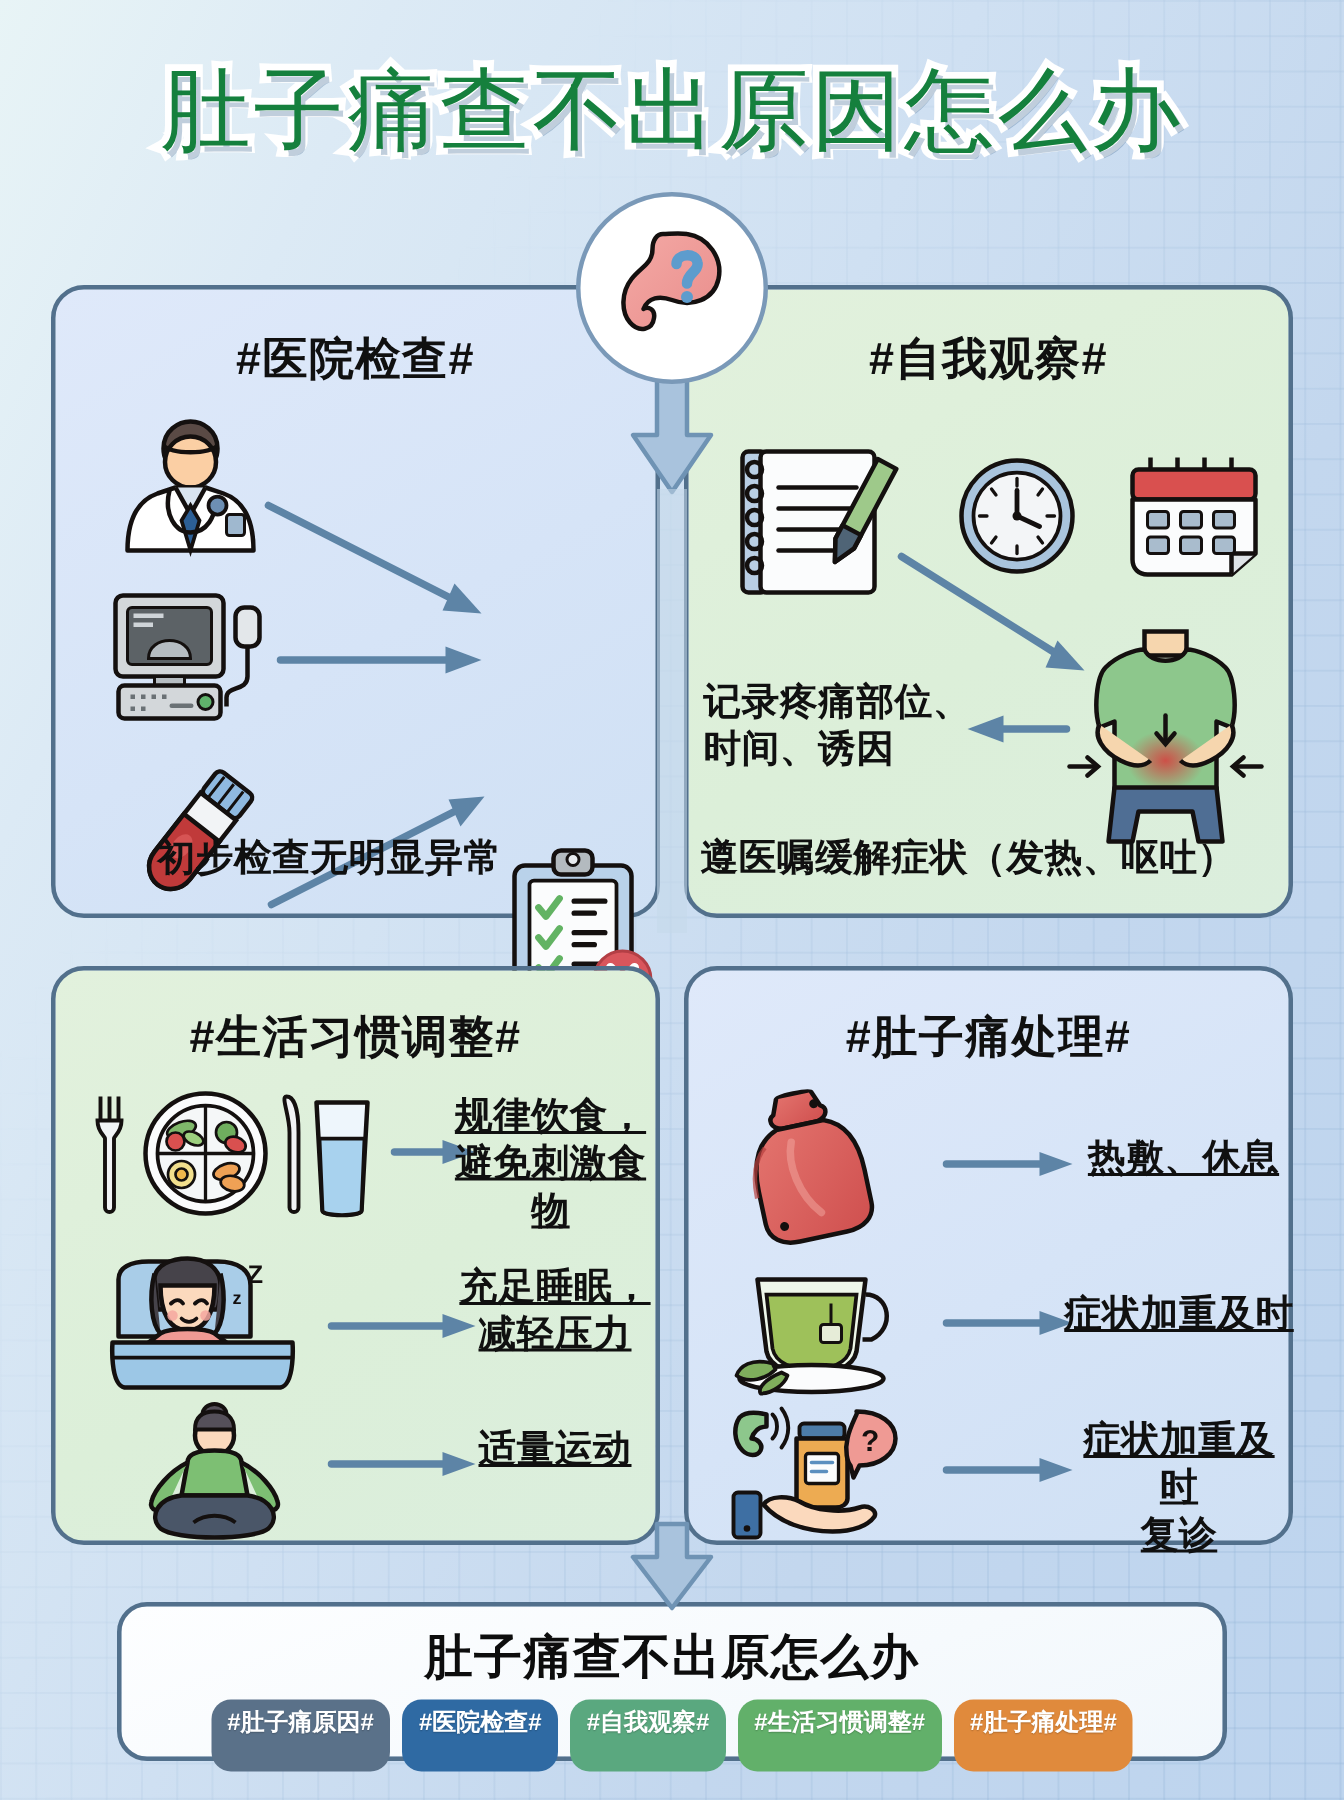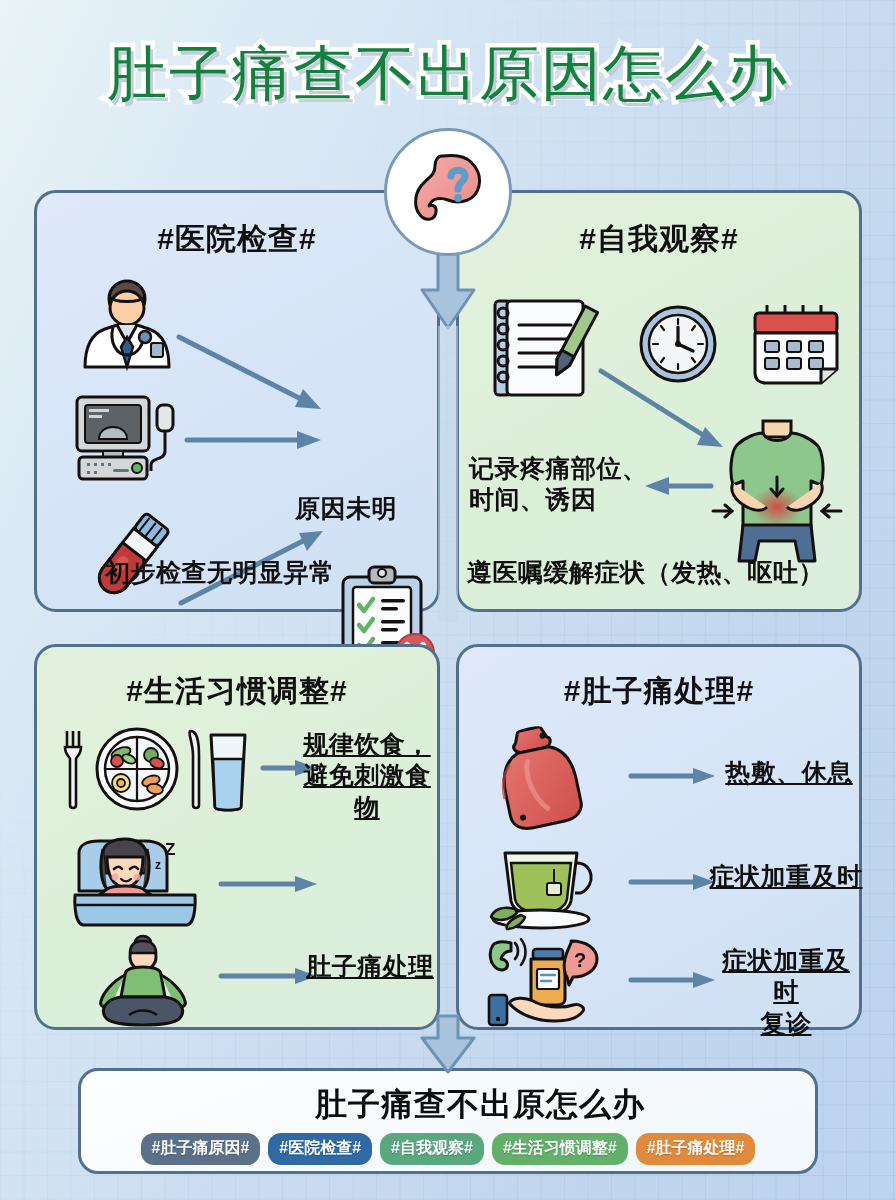--- a/index.html
+++ b/index.html
@@ -70,29 +70,29 @@
   }
 
   
   #footer-box{
     position:absolute;left:78px;top:1068px;width:740px;height:106px;
     box-sizing:border-box;border:3px solid #52708c;border-radius:20px;
     background:linear-gradient(160deg,#fdfeff 0%,#f6fafd 60%,#f1f7fc 100%);
   }
   #footer-title{
     position:absolute;left:0;top:12px;width:100%;text-align:center;
-    font-size:32px;font-weight:bold;color:#0d0d0d;letter-spacing:1px;padding-left:32px;
+    font-size:32px;font-weight:bold;color:#0d0d0d;letter-spacing:1px;
   }
   #tag-strip{
     position:absolute;left:0;top:62px;width:100%;
     display:flex;justify-content:center;align-items:center;gap:8px;
   }
   .tag{
     font-size:16px;font-weight:bold;color:#ffffff;
-    padding:5px 11px 6px;border-radius:13px;white-space:nowrap;
+    padding:5px 11px 22px;border-radius:13px;white-space:nowrap;
     text-shadow:0 1px 1px rgba(0,0,0,.22);
   }
   svg{display:block;overflow:visible;}
 </style>
 </head>
 <body>
 
 <div class="grid-overlay"></div>
 
 <div class="stage">
@@ -190,21 +190,20 @@
     </svg>
     <svg style="position:absolute;left:148px;top:236px;" width="140" height="22" viewBox="0 0 140 22">
       <path d="M2 11 L116 11" stroke="#5d84a6" stroke-width="5" stroke-linecap="round"></path>
       <path d="M136 11 L112 2 L112 20 Z" fill="#5d84a6"></path>
     </svg>
     <svg style="position:absolute;left:142px;top:326px;" width="150" height="90" viewBox="0 0 150 90">
       <path d="M2 84 L124 22" stroke="#5d84a6" stroke-width="5" stroke-linecap="round"></path>
       <path d="M144 12 L120 14 L128 32 Z" fill="#5d84a6"></path>
     </svg>
 
-    <div class="pnote" style="left:258px;top:300px;width:150px;">原因未明</div>
     <div class="pnote" style="left:68px;top:364px;width:330px;">初步检查无明显异常</div>
   </div>
 
   <div class="panel panel-green" id="panel-self">
     <div class="panel-title" style="top:26px;">#自我观察#</div>
 
     <svg style="position:absolute;left:30px;top:104px;" width="110" height="104" viewBox="0 0 110 104">
       <rect x="6" y="4" width="16" height="94" rx="4" fill="#b9cee4" stroke="#14100f" stroke-width="3"></rect>
       <rect x="18" y="4" width="76" height="94" rx="4" fill="#fbfcfd" stroke="#14100f" stroke-width="3"></rect>
       <g stroke="#14100f" stroke-width="3" fill="none">
@@ -352,36 +351,38 @@
       <path d="M34 54 C40 50 64 50 70 54 L78 60 L26 60 Z" fill="#ef9a94" stroke="#14100f" stroke-width="3" stroke-linejoin="round"></path>
       <path d="M2 60 L122 60 C122 60 124 88 114 90 L10 90 C0 88 2 60 2 60 Z" fill="#9cc7e6" stroke="#14100f" stroke-width="3" stroke-linejoin="round"></path>
       <path d="M2 70 L122 70" stroke="#14100f" stroke-width="2.5"></path>
       <text x="92" y="20" font-family="'Liberation Sans',sans-serif" font-size="17" font-weight="bold" fill="#14100f">Z</text>
       <text x="82" y="34" font-family="'Liberation Sans',sans-serif" font-size="12" font-weight="bold" fill="#14100f">z</text>
     </svg>
     <svg style="position:absolute;left:182px;top:226px;" width="100" height="22" viewBox="0 0 100 22">
       <path d="M2 11 L80 11" stroke="#5d84a6" stroke-width="5" stroke-linecap="round"></path>
       <path d="M98 11 L76 3 L76 19 Z" fill="#5d84a6"></path>
     </svg>
+    <div class="row-label" style="position:absolute;left:268px;top:196px;width:130px;">充足睡眠，
+减轻压力</div>
 
     <svg style="position:absolute;left:58px;top:288px;" width="96" height="92" viewBox="0 0 96 92">
       <ellipse cx="48" cy="8" rx="8" ry="7" fill="#55505a" stroke="#14100f" stroke-width="2.6"></ellipse>
       <circle cx="48" cy="22" r="13" fill="#fbd9bd" stroke="#14100f" stroke-width="3"></circle>
       <path d="M35 18 C35 8 42 6 48 6 C56 6 61 10 61 18 Z" fill="#55505a" stroke="#14100f" stroke-width="2.6"></path>
       <path d="M30 40 C30 34 38 32 48 32 C58 32 66 34 66 40 L70 62 L26 62 Z" fill="#7dbf73" stroke="#14100f" stroke-width="3" stroke-linejoin="round"></path>
       <path d="M30 40 C18 46 8 58 6 66 C4 72 12 74 16 70" fill="#7dbf73" stroke="#14100f" stroke-width="3" stroke-linejoin="round"></path>
       <path d="M66 40 C78 46 88 58 90 66 C92 72 84 74 80 70" fill="#7dbf73" stroke="#14100f" stroke-width="3" stroke-linejoin="round"></path>
       <path d="M26 62 C10 64 4 76 12 84 C22 92 74 92 84 84 C92 76 86 64 70 62 Z" fill="#4a5668" stroke="#14100f" stroke-width="3" stroke-linejoin="round"></path>
       <path d="M34 80 C42 74 54 74 62 80" fill="none" stroke="#14100f" stroke-width="2.6"></path>
     </svg>
     <svg style="position:absolute;left:182px;top:318px;" width="100" height="22" viewBox="0 0 100 22">
       <path d="M2 11 L80 11" stroke="#5d84a6" stroke-width="5" stroke-linecap="round"></path>
       <path d="M98 11 L76 3 L76 19 Z" fill="#5d84a6"></path>
     </svg>
-    <div class="row-label" style="position:absolute;left:268px;top:304px;width:130px;">肚子痛处理</div>
+    <div class="row-label" style="position:absolute;left:268px;top:304px;width:130px;">适量运动</div>
   </div>
 
   <div class="panel panel-blue" id="panel-relief">
     <div class="panel-title" style="top:24px;">#肚子痛处理#</div>
 
     <svg style="position:absolute;left:30px;top:78px;" width="104" height="104" viewBox="0 0 104 104">
       <defs>
         <linearGradient id="bottleGrad" x1="0" y1="0" x2="1" y2="1">
           <stop offset="0%" stop-color="#e4756f"></stop>
           <stop offset="100%" stop-color="#cf4f4e"></stop>

